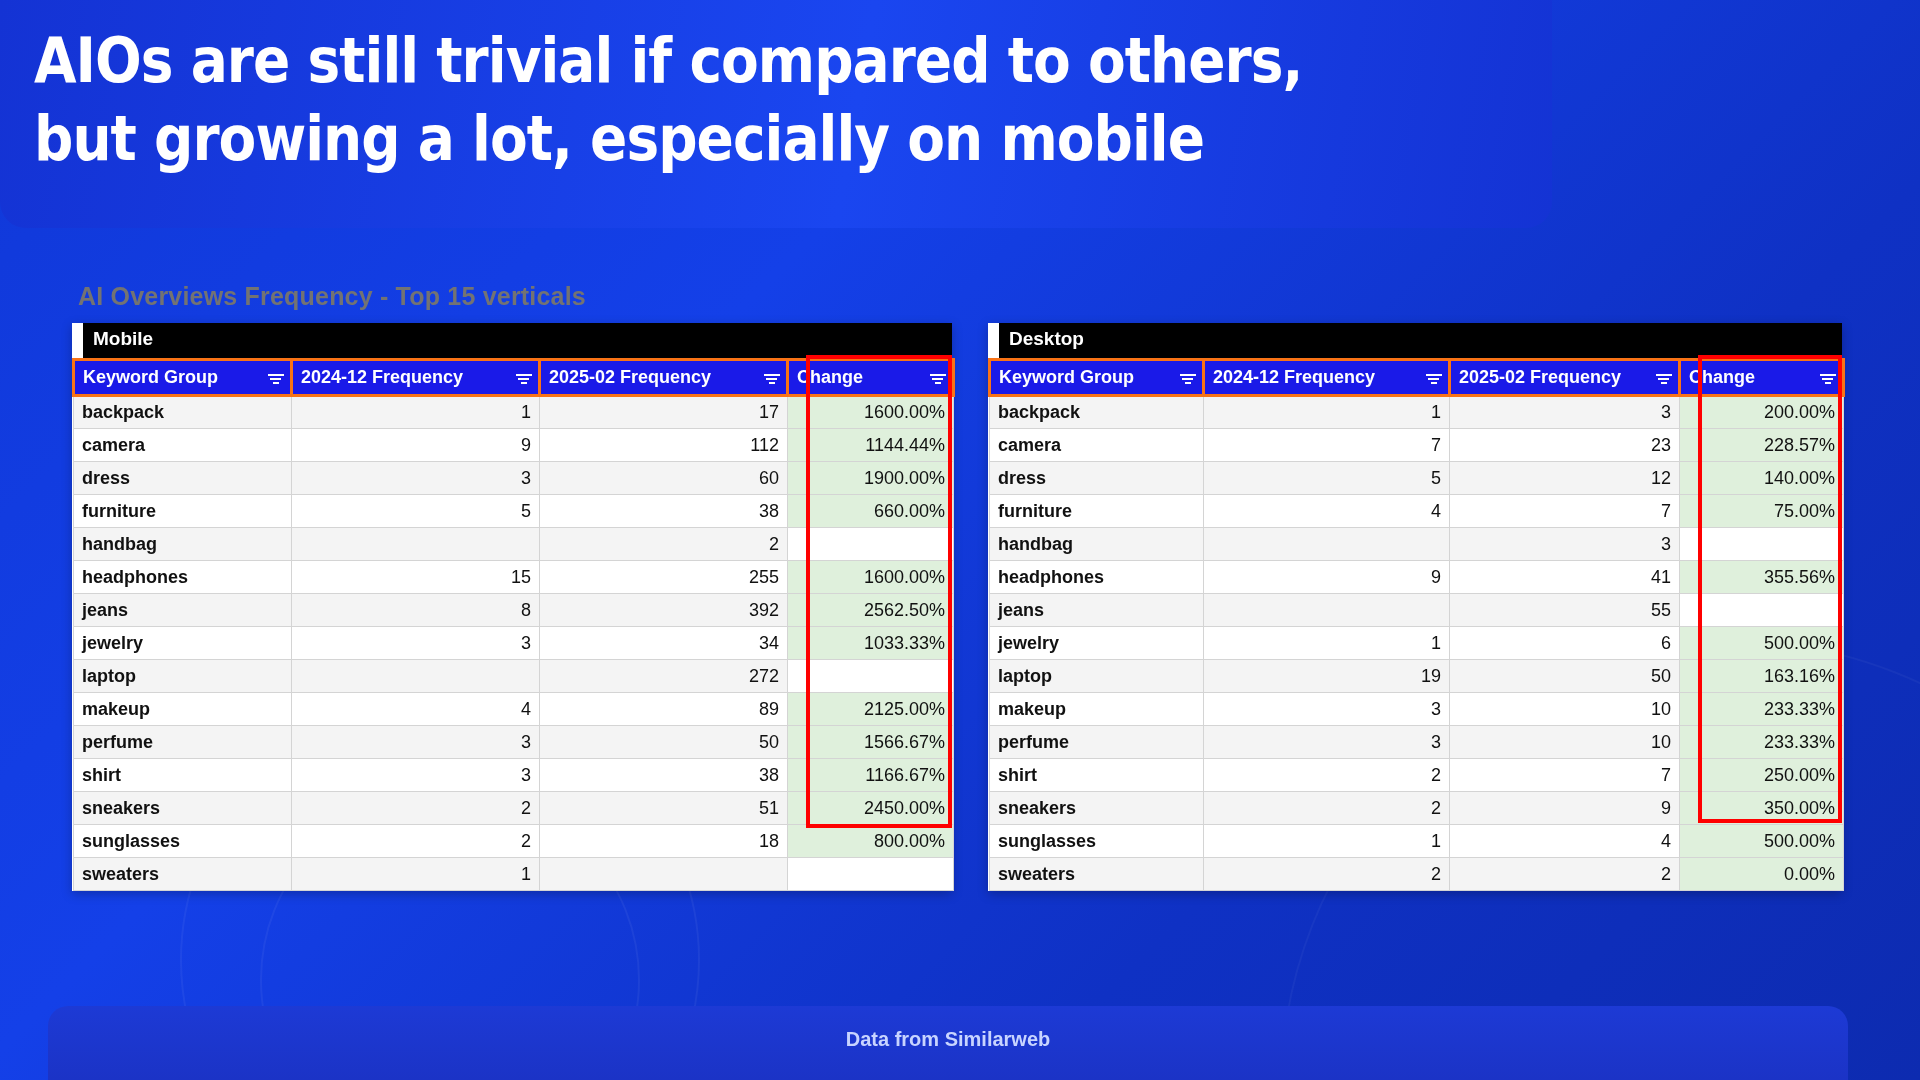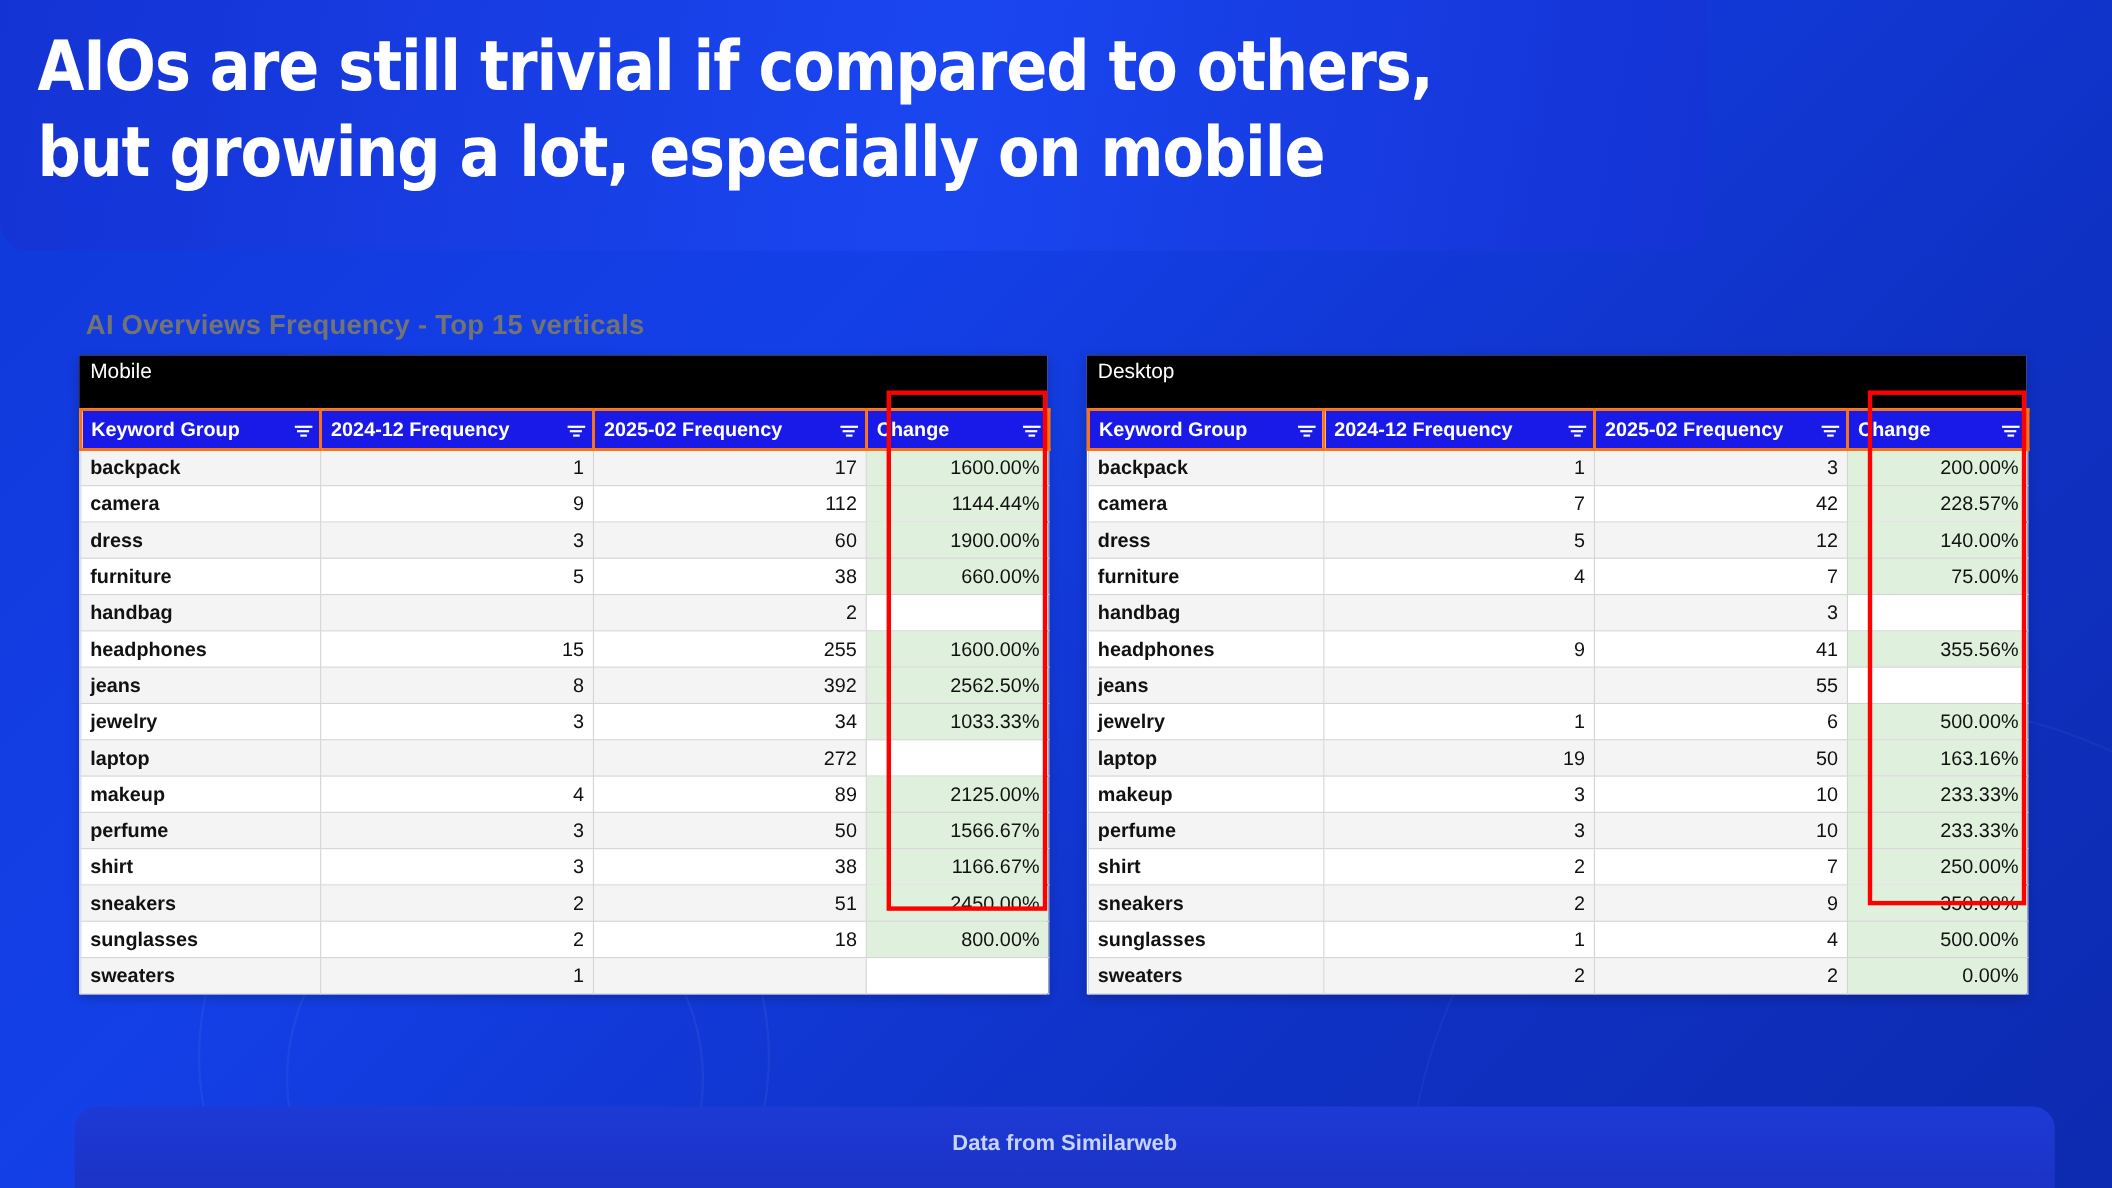--- a/index.html
+++ b/index.html
@@ -64,24 +64,25 @@
     background: #ffffff;
     box-shadow: 0 3px 10px rgba(0,0,0,0.25);
   }
   #card-mobile  { left: 72px;  top: 323px; width: 880px; }
   #card-desktop { left: 988px; top: 323px; width: 854px; }
 
   .tbl-titlebar {
     background: #000000;
     color: #ffffff;
     font-size: 19px;
-    font-weight: normal;
+    font-weight: bold;
     padding: 6px 10px 7px 10px;
-    height: 48px;
+    height: 35px;
     line-height: 20px;
+    margin-left: 11px;
   }
   table.grid {
     width: 100%;
     border-collapse: collapse;
     table-layout: fixed;
     font-size: 18px;
   }
   table.grid th {
     background: #1a1ae8;
     color: #ffffff;
@@ -132,21 +133,21 @@
     position: absolute;
     border: 4px solid #ff0000;
     pointer-events: none;
   }
   #redbox-mobile  { left: 806px; top: 355px; width: 146px; height: 473px; }
   #redbox-desktop { left: 1698px; top: 355px; width: 144px; height: 468px; }
 
   
   .footer {
     position: absolute;
-    left: 68px; bottom: 0;
+    left: 48px; bottom: 0;
     width: 1800px; height: 74px;
     background: #1f3fd8;
     background: linear-gradient(180deg, #1d3ad5 0%, #1b33c6 100%);
     border-top-left-radius: 20px;
     border-top-right-radius: 20px;
   }
   .footer-text {
     position: absolute;
     left: 0; top: 22px; width: 100%;
     text-align: center;
@@ -322,21 +323,21 @@
       <tbody>
         <tr>
           <td class="kw">backpack</td>
           <td class="num">1</td>
           <td class="num">3</td>
           <td class="chg">200.00%</td>
         </tr>
         <tr>
           <td class="kw">camera</td>
           <td class="num">7</td>
-          <td class="num">42</td>
+          <td class="num">23</td>
           <td class="chg">228.57%</td>
         </tr>
         <tr>
           <td class="kw">dress</td>
           <td class="num">5</td>
           <td class="num">12</td>
           <td class="chg">140.00%</td>
         </tr>
         <tr>
           <td class="kw">furniture</td>

